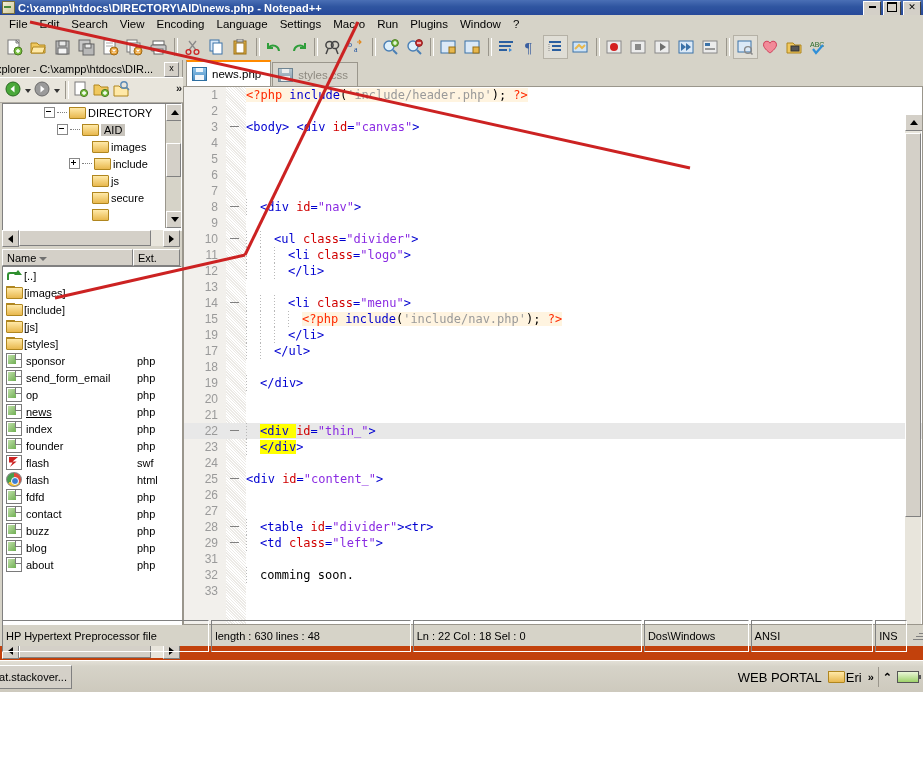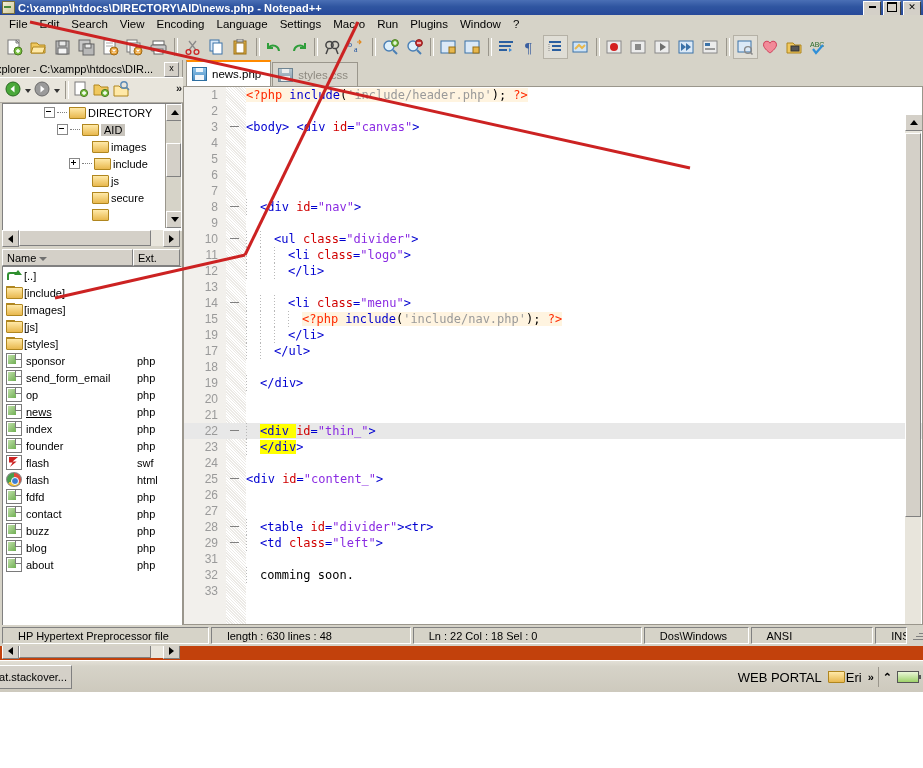--- a/index.html
+++ b/index.html
@@ -162,22 +162,22 @@
   .t-pstr{color:#9a9a9a;background:#fff4e0;}
   .t-pun{color:#000000;background:#fff4e0;}
   .t-txt{color:#000000;}
   .hl{background:#ffff00;}
 
   .vsb{position:absolute;right:1px;top:27px;width:16px;height:537px;background:#e8e5dc;}
 
   
   .statusbar{position:absolute;left:0;top:625px;width:923px;height:21px;background:#d6d3c8;
     display:flex;align-items:center;padding:0 2px;}
-  .scell{height:17px;border:1px solid;border-color:#808080 #ffffff #ffffff #808080;
-    display:flex;align-items:center;padding-left:15px;font-size:11px;white-space:nowrap;
+  .scell{height:32px;border:1px solid;border-color:#808080 #ffffff #ffffff #808080;
+    display:flex;align-items:center;padding-left:3px;font-size:11px;white-space:nowrap;
     margin-right:2px;overflow:hidden;box-sizing:border-box;}
   .grip{width:14px;height:14px;position:relative;margin-left:2px;}
   .grip i{position:absolute;right:1px;background:#808080;height:1px;}
 
   
   .taskbar{position:absolute;left:0;top:660px;width:923px;height:32px;
     background:linear-gradient(to bottom,#e3e0d6 0%,#d6d3c8 18%,#cdc9bd 100%);
     border-top:1px solid #fff;display:flex;align-items:center;}
   .taskbtn{height:22px;background:#d4d0c8;border:1px solid;
     border-color:#ffffff #808080 #808080 #ffffff;display:flex;align-items:center;
@@ -575,29 +575,29 @@
       <div class="frow">
           <span class="fico ico-up"></span>
           <span class="fname">[..]</span>
           <span class="fext"></span>
         </div>
       <div class="frow">
           <span class="fico folder">
             <span class="ft"></span>
             <span class="fb"></span>
           </span>
-          <span class="fname">[include]</span>
+          <span class="fname">[images]</span>
           <span class="fext"></span>
         </div>
       <div class="frow">
           <span class="fico folder">
             <span class="ft"></span>
             <span class="fb"></span>
           </span>
-          <span class="fname">[images]</span>
+          <span class="fname">[include]</span>
           <span class="fext"></span>
         </div>
       <div class="frow">
           <span class="fico folder">
             <span class="ft"></span>
             <span class="fb"></span>
           </span>
           <span class="fname">[js]</span>
           <span class="fext"></span>
         </div>

